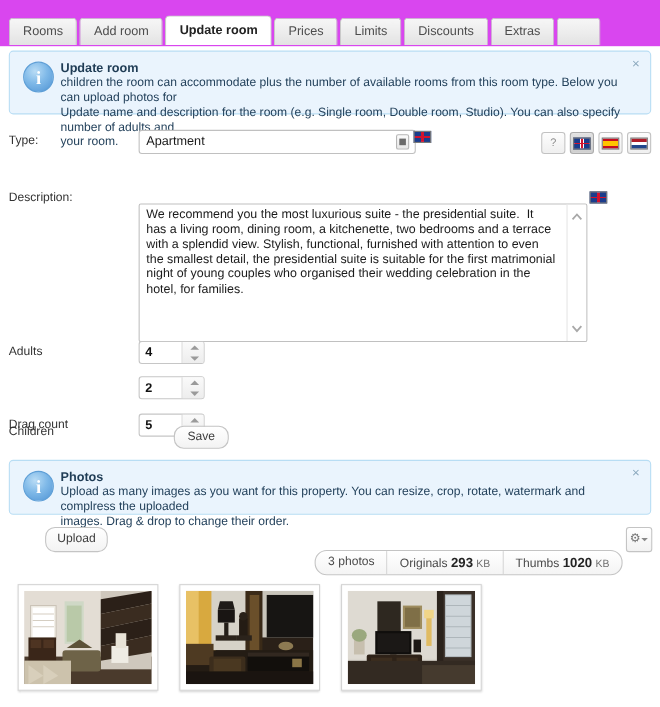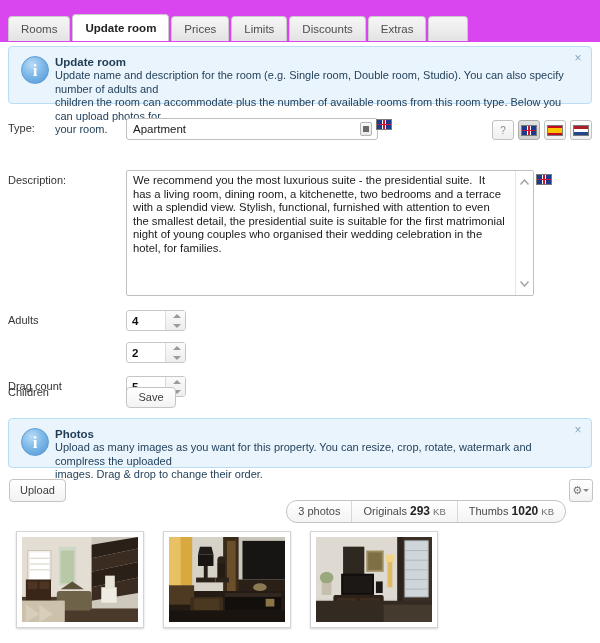--- a/index.html
+++ b/index.html
@@ -306,27 +306,28 @@
     position: absolute;
     left: 7px; top: 3px;
     border-left: 4px solid transparent;
     border-right: 4px solid transparent;
     border-top: 4px solid #9a9a9a;
   }
 
   .btn-plain {
     position: absolute;
     border: 1px solid #c4c4c4;
-    border-radius: 4px;
+    border-radius: 9px;
     background: linear-gradient(to bottom,#ffffff 0%,#f3f3f3 100%);
     font-size: 11px;
     color: #3d3d3d;
     text-align: center;
     cursor: pointer;
     box-sizing: border-box;
+    margin-left: 32px;
   }
   #save-button { left: 126px; top: 387px; width: 50px; height: 21px; line-height: 19px; }
   #upload-button { left: 9px; top: 479px; width: 57px; height: 23px; line-height: 21px; }
 
   
   .stats {
     position: absolute;
     right: 34px; top: 500px;
     height: 23px;
     display: flex;
@@ -393,34 +394,35 @@
     position: relative;
   }
   .thumb-img svg { display: block; width: 100%; height: 100%; }
 </style>
 </head>
 <body>
 
 <div class="tabbar">
   <div class="tabbar-strip">
     <div class="tab">Rooms</div>
+    <div class="tab">Add room</div>
     <div class="tab active">Update room</div>
     <div class="tab">Prices</div>
     <div class="tab">Limits</div>
     <div class="tab">Discounts</div>
     <div class="tab">Extras</div>
     <div class="tab-filler"></div>
   </div>
 </div>
 
 <div class="infobox" id="info-update">
   <div class="info-icon"></div>
   <div class="info-title">Update room</div>
+  <div class="info-body">children the room can accommodate plus the number of available rooms from this room type. Below you can upload photos for</div>
   <div class="info-body">Update name and description for the room (e.g. Single room, Double room, Studio). You can also specify number of adults and</div>
-  <div class="info-body">children the room can accommodate plus the number of available rooms from this room type. Below you can upload photos for</div>
   <div class="info-body overflowline">your room.</div>
   <div class="info-close">×</div>
 </div>
 
 <div class="langbar">
   <div class="langbtn">?</div>
   <div class="langbtn sel">
     <span class="flag flag-uk"></span>
   </div>
   <div class="langbtn">
@@ -436,21 +438,21 @@
   <div class="row" style="height:34px;">
     <div class="flabel" style="top:4px;">Type:</div>
     <div class="select-box" style="top:0;">Apartment</div>
     <div class="select-arrow" style="left:360px; top:4px;"></div>
     <span class="flag flag-uk flag-inline" style="left:376px; top:1px;"></span>
   </div>
 
   <div class="row" style="height:140px;">
     <div class="flabel" style="top:22px;">Description:</div>
     <span class="flag flag-uk flag-inline" style="left:536px; top:22px;"></span>
-    <div class="textarea-box" style="top:18px;padding-left:20px;">
+    <div class="textarea-box" style="top:33px;padding-left:20px;">
       <div class="ta-text">We recommend you the most luxurious suite - the presidential suite.  It has a living room, dining room, a kitchenette, two bedrooms and a terrace with a splendid view. Stylish, functional, furnished with attention to even the smallest detail, the presidential suite is suitable for the first matrimonial night of young couples who organised their wedding celebration in the hotel, for families.</div>
       <div class="ta-scroll">
         <div class="ta-arrow up">
           <svg viewBox="0 0 13 13">
               <polyline points="2.5,8.5 6.5,4 10.5,8.5" fill="none" stroke="#a8a8a8" stroke-width="1.6"></polyline>
             </svg>
         </div>
         <div class="ta-arrow down">
           <svg viewBox="0 0 13 13">
               <polyline points="2.5,4.5 6.5,9 10.5,4.5" fill="none" stroke="#a8a8a8" stroke-width="1.6"></polyline>

